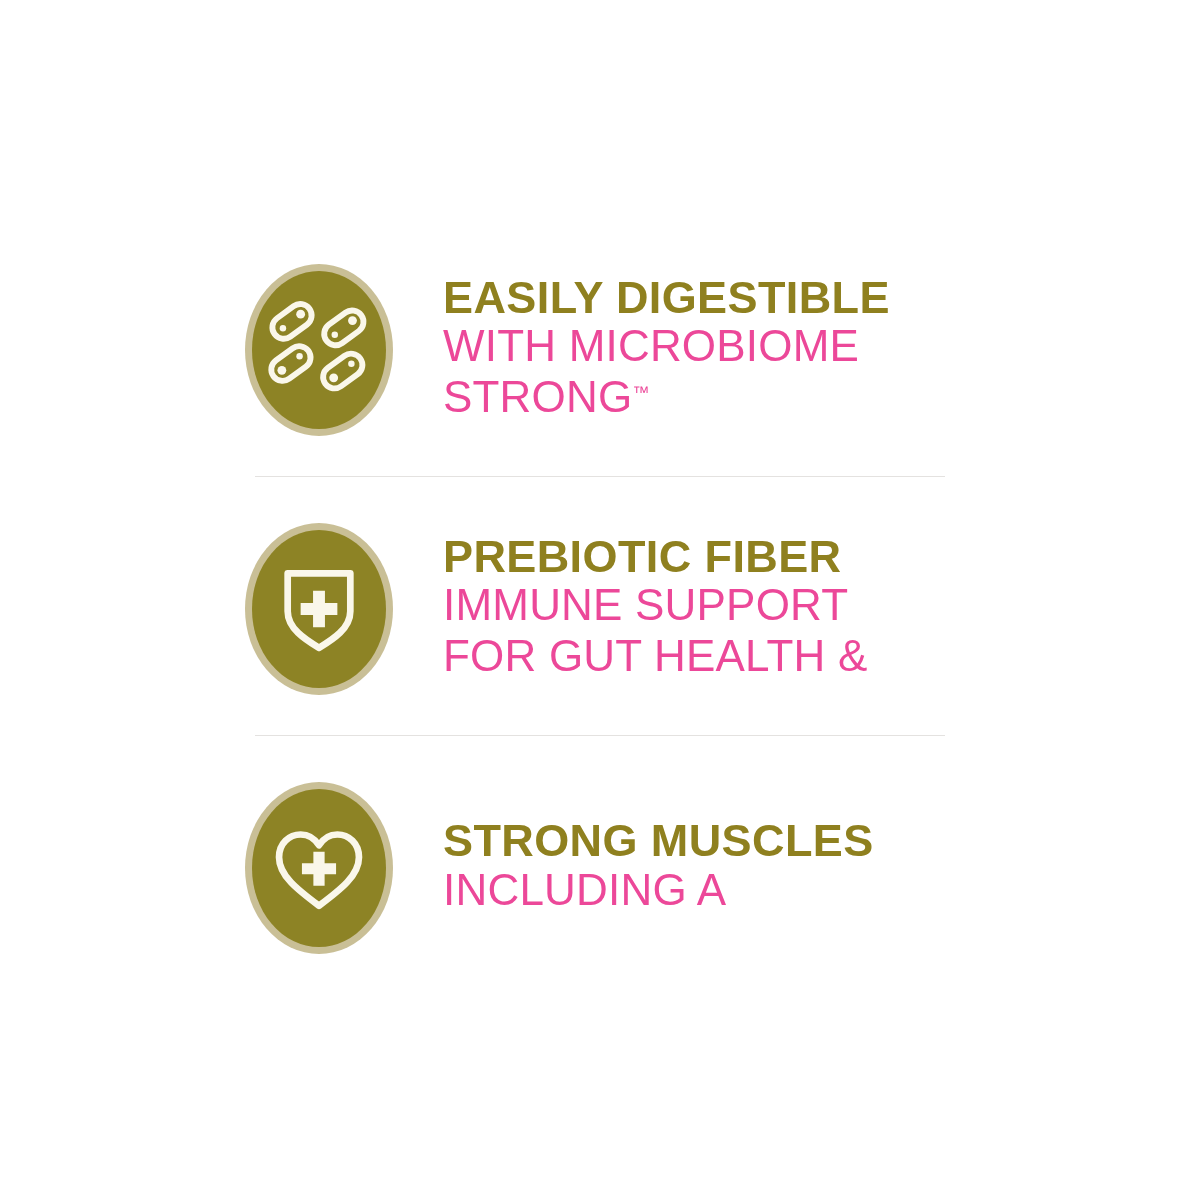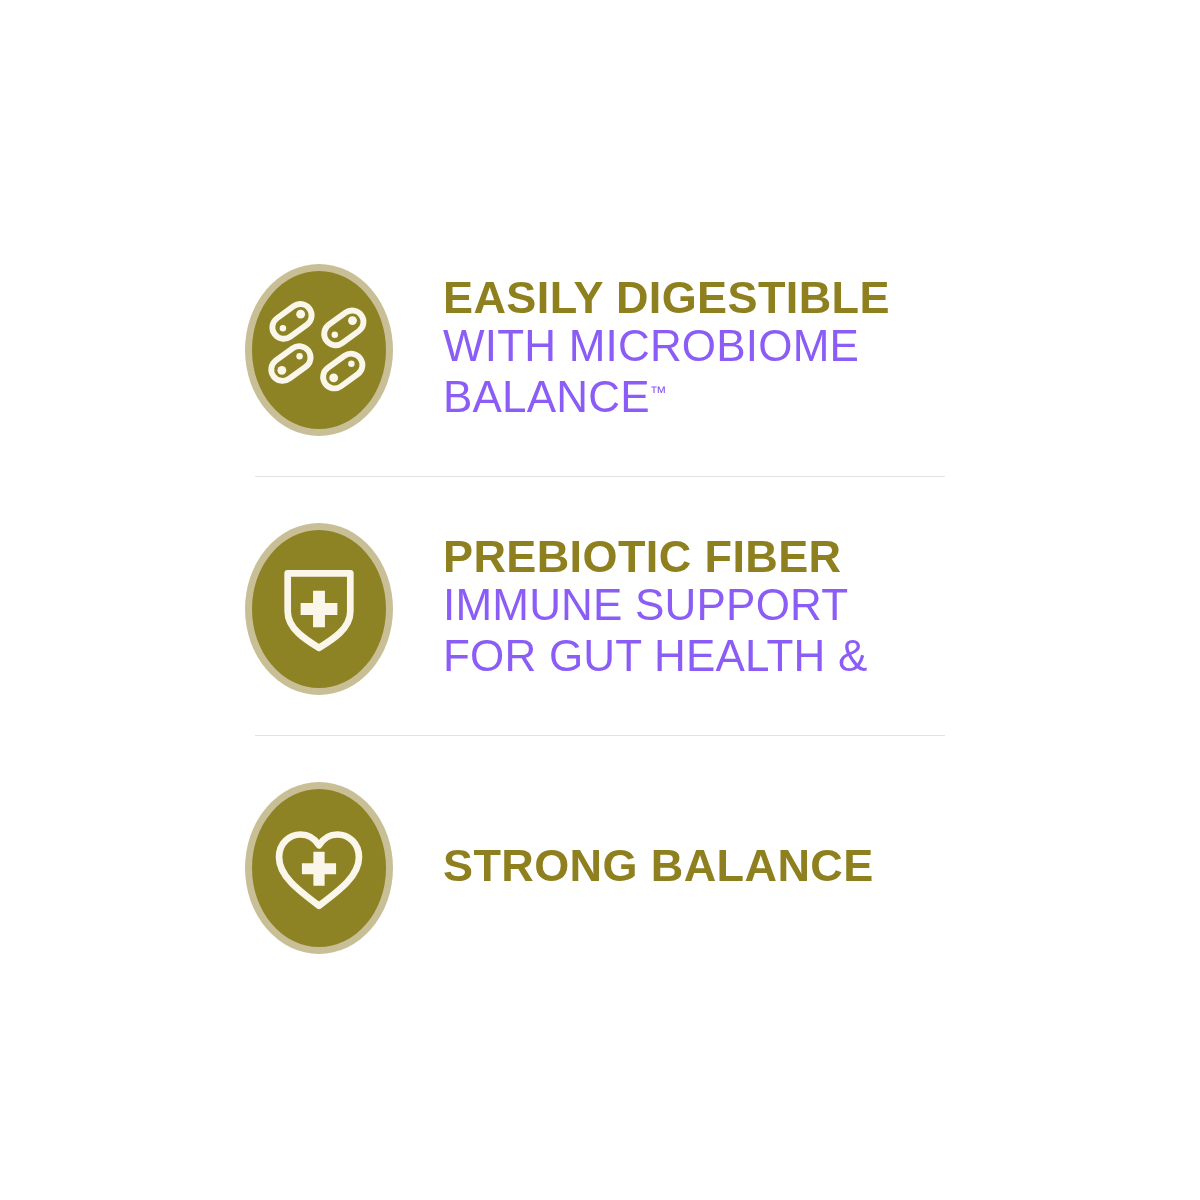--- a/index.html
+++ b/index.html
@@ -98,21 +98,21 @@
     line-height: 1.05;
     color: #8f801f;
     white-space: nowrap;
   }
 
   .benefit-subline {
     font-size: 44px;
     font-weight: 300;
     letter-spacing: 0.2px;
     line-height: 1.14;
-    color: #8b5cf6;
+    color: #ec4899;
     white-space: nowrap;
   }
 
   .benefit-subline .tm-mark {
     font-size: 17px;
     vertical-align: 14px;
     letter-spacing: 0;
   }
 
   
@@ -163,21 +163,21 @@
 
             <circle cx="80.0" cy="62.8" r="3.0"></circle>
             <circle cx="63.6" cy="75.8" r="4.1"></circle>
           </g>
         </svg>
       </div>
 
       <div class="benefit-text">
         <div class="benefit-headline">EASILY DIGESTIBLE</div>
         <div class="benefit-subline">WITH MICROBIOME</div>
-        <div class="benefit-subline"><span>BALANCE</span><span class="tm-mark">™</span></div>
+        <div class="benefit-subline"><span>STRONG</span><span class="tm-mark">™</span></div>
       </div>
 
     </div>
 
     <div class="spacer-top"></div>
     <div class="row-divider"></div>
     <div class="spacer-bot"></div>
 
     <div class="benefit-row row-2">
 
@@ -208,19 +208,20 @@
         <div class="medallion-ring"></div>
         <div class="medallion-core"></div>
         <svg class="medallion-glyph" viewBox="0 0 100 100">
           <path d="M50 85 C30 70 13 57 13 40 C13 27 22.5 19 33 19 C41 19 46.5 23.5 50 29
                    C53.5 23.5 59 19 67 19 C77.5 19 87 27 87 40 C87 57 70 70 50 85 Z" fill="none" stroke="#faf7ea" stroke-width="6.2" stroke-linejoin="round" stroke-linecap="round"></path>
           <path d="M44.8 35 H55.2 V45.5 H65.8 V55.9 H55.2 V66.4 H44.8 V55.9 H34.2 V45.5 H44.8 Z" fill="#faf7ea"></path>
         </svg>
       </div>
 
       <div class="benefit-text">
-        <div class="benefit-headline">STRONG BALANCE</div>
+        <div class="benefit-headline">STRONG MUSCLES</div>
+        <div class="benefit-subline">INCLUDING A</div>
       </div>
 
     </div>
 
   </div>
 </div>
 
 </body></html>

